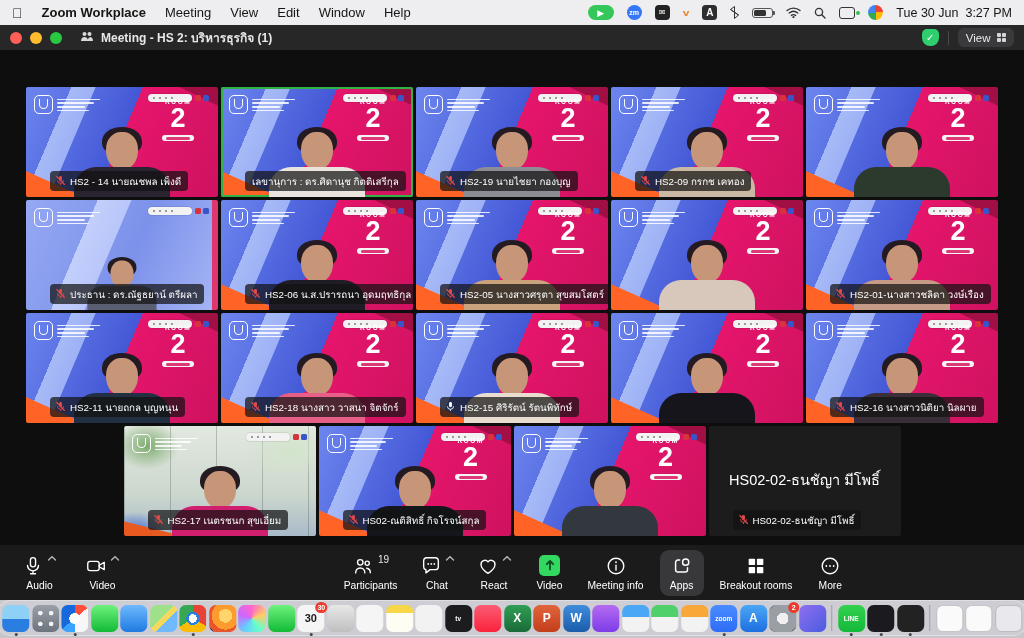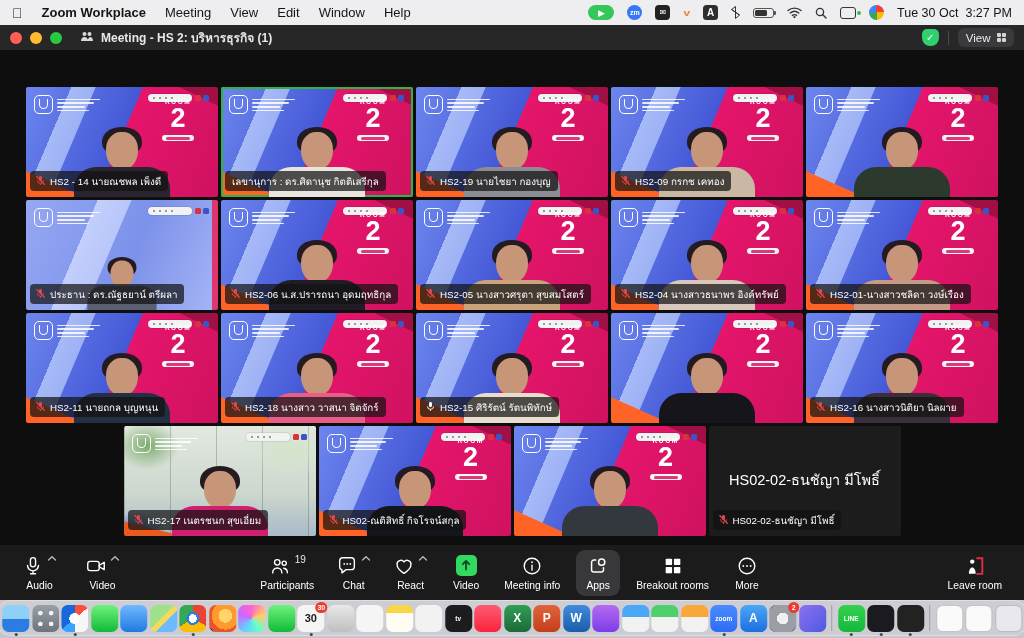--- a/index.html
+++ b/index.html
@@ -99,21 +99,21 @@
 
   .person { position:absolute; left:50%; bottom:-8px; transform:translateX(-50%); width:96px; height:78px; }
   .person .hair { position:absolute; left:50%; top:0; transform:translateX(-50%); width:40px; height:28px;
     background:#241b22; border-radius:50% 50% 42% 42%; }
   .person .face { position:absolute; left:50%; top:5px; transform:translateX(-50%); width:32px; height:38px;
     background:#c79578; border-radius:46% 46% 50% 50%; }
   .person .torso { position:absolute; left:50%; bottom:0; transform:translateX(-50%); width:96px; height:38px;
     border-radius:22px 22px 0 0; background:#2a2330; }
   .person.small { transform:translateX(-50%) scale(.72); bottom:-14px; }
 
-  .nameplate { position:absolute; left:4px; bottom:6px; max-width:180px; display:flex; align-items:center; gap:4px;
+  .nameplate { position:absolute; left:24px; bottom:6px; max-width:180px; display:flex; align-items:center; gap:4px;
     background:rgba(18,18,18,.72); border-radius:4px; padding:2.5px 7px 2.5px 5px; color:#fff; font-size:9.8px;
     white-space:nowrap; overflow:hidden; }
   .nameplate.no-icon { padding-left:7px; }
   .bigname { position:absolute; left:0; right:0; top:38%; text-align:center; color:#fff; font-size:14.5px; }
 
   
   .ztoolbar { position:absolute; left:0; right:0; bottom:0; height:55px; background:#1b1b1c;
     display:flex; align-items:center; padding:0 16px; }
   .tbgrp-left { display:flex; gap:16px; }
   .tbgrp-mid { margin:0 auto; display:flex; gap:10px; align-items:center; transform:translateX(28px); }
@@ -176,21 +176,21 @@
     </span>
     <span class="st mono-ic">
       <svg width="12" height="12" viewBox="0 0 12 12">
           <circle cx="5" cy="5" r="3.6" stroke="#333" fill="none" stroke-width="1.3"></circle>
           <path d="M7.8 7.8 11 11" stroke="#333" stroke-width="1.4" stroke-linecap="round"></path>
         </svg>
     </span>
     <span class="st mgr"></span>
     <span class="st browser-circ"></span>
     <span class="mb-clock">
-      <span>Tue 30 Oct</span>
+      <span>Tue 30 Jun</span>
       <span>3:27 PM</span>
     </span>
   </div>
 </div>
 
 <div class="zwindow">
   <div class="titlebar">
     <div class="lights">
       <span class="light l-red"></span>
       <span class="light l-yellow"></span>
@@ -461,28 +461,20 @@
           <div class="room-tag">
             <span class="room-word">ROOM</span>
             <span class="room-num">2</span>
             <span class="room-strip"></span>
           </div>
           <div class="person">
             <span class="hair"></span>
             <span class="face"></span>
             <span class="torso" style="background:#d8c7bb"></span>
           </div>
-          <div class="nameplate">
-            <span><svg width="11" height="11" viewBox="0 0 12 12">
-                <rect x="4.4" y="1" width="3.2" height="5.8" rx="1.6" fill="#e04a4a"></rect>
-                <path d="M2.7 5.8a3.3 3.3 0 0 0 6.6 0M6 9.1v1.7" stroke="#e04a4a" fill="none" stroke-width="1"></path>
-                <line x1="1.6" y1="1.4" x2="10.6" y2="10.6" stroke="#e04a4a" stroke-width="1.3"></line>
-              </svg></span>
-            <span>HS2-04 นางสาวธนาพร อิงค์ทรัพย์</span>
-          </div>
         </div>
         <div class="tile vbg-std">
           <div class="conf-logo">
             <span class="mark"></span>
             <span class="lines">
               <i></i>
               <i></i>
               <i></i>
               <i></i>
             </span>
@@ -879,34 +871,20 @@
             <span>
               <svg width="22" height="22" viewBox="0 0 24 24" fill="none" stroke="#fff" stroke-width="1.5">
                 <circle cx="12" cy="12" r="8.5"></circle>
                 <circle cx="8" cy="12" r="1" fill="#fff" stroke="none"></circle>
                 <circle cx="12" cy="12" r="1" fill="#fff" stroke="none"></circle>
                 <circle cx="16" cy="12" r="1" fill="#fff" stroke="none"></circle>
               </svg>
             </span>
           </span>
           <span>More</span>
-        </div>
-      </div>
-    <div class="leave-btn" id="tb-leave">
-        <div class="tbtn">
-          <span class="ic-row">
-            <span>
-              <svg width="22" height="22" viewBox="0 0 24 24">
-                <path d="M13.5 3.5H20v17h-6.5" fill="none" stroke="#e8294a" stroke-width="2"></path>
-                <circle cx="9" cy="7.2" r="2.4" fill="#fff"></circle>
-                <path d="M5.3 20.5c0-4.6 1.7-7 3.7-7s3.7 2.4 3.7 7z" fill="#fff"></path>
-              </svg>
-            </span>
-          </span>
-          <span>Leave room</span>
         </div>
       </div>
   </div>
 </div>
 
 <div class="dock" id="dock">
     <span class="dicon run" style="background: linear-gradient(rgb(143, 208, 247) 50%, rgb(42, 125, 225) 50%);"></span>
     <span class="dicon" style="background: radial-gradient(circle at 30% 30%, rgb(242, 242, 242) 2px, transparent 2.6px), radial-gradient(circle at 70% 30%, rgb(242, 242, 242) 2px, transparent 2.6px), radial-gradient(circle at 30% 70%, rgb(242, 242, 242) 2px, transparent 2.6px), radial-gradient(circle at 70% 70%, rgb(242, 242, 242) 2px, transparent 2.6px), linear-gradient(rgb(154, 160, 168), rgb(110, 116, 125));"></span>
     <span class="dicon run" style="background: radial-gradient(circle, rgb(255, 255, 255) 0px, rgb(255, 255, 255) 28%, transparent 29%), conic-gradient(rgb(255, 77, 58) 0deg, rgb(255, 77, 58) 14%, rgb(247, 247, 247) 14%, rgb(247, 247, 247) 50%, rgb(58, 162, 255) 50%, rgb(58, 162, 255) 64%, rgb(22, 104, 220) 64%, rgb(22, 104, 220) 100%);"></span>
     <span class="dicon" style="background: linear-gradient(rgb(110, 242, 125), rgb(18, 186, 55));"></span>

